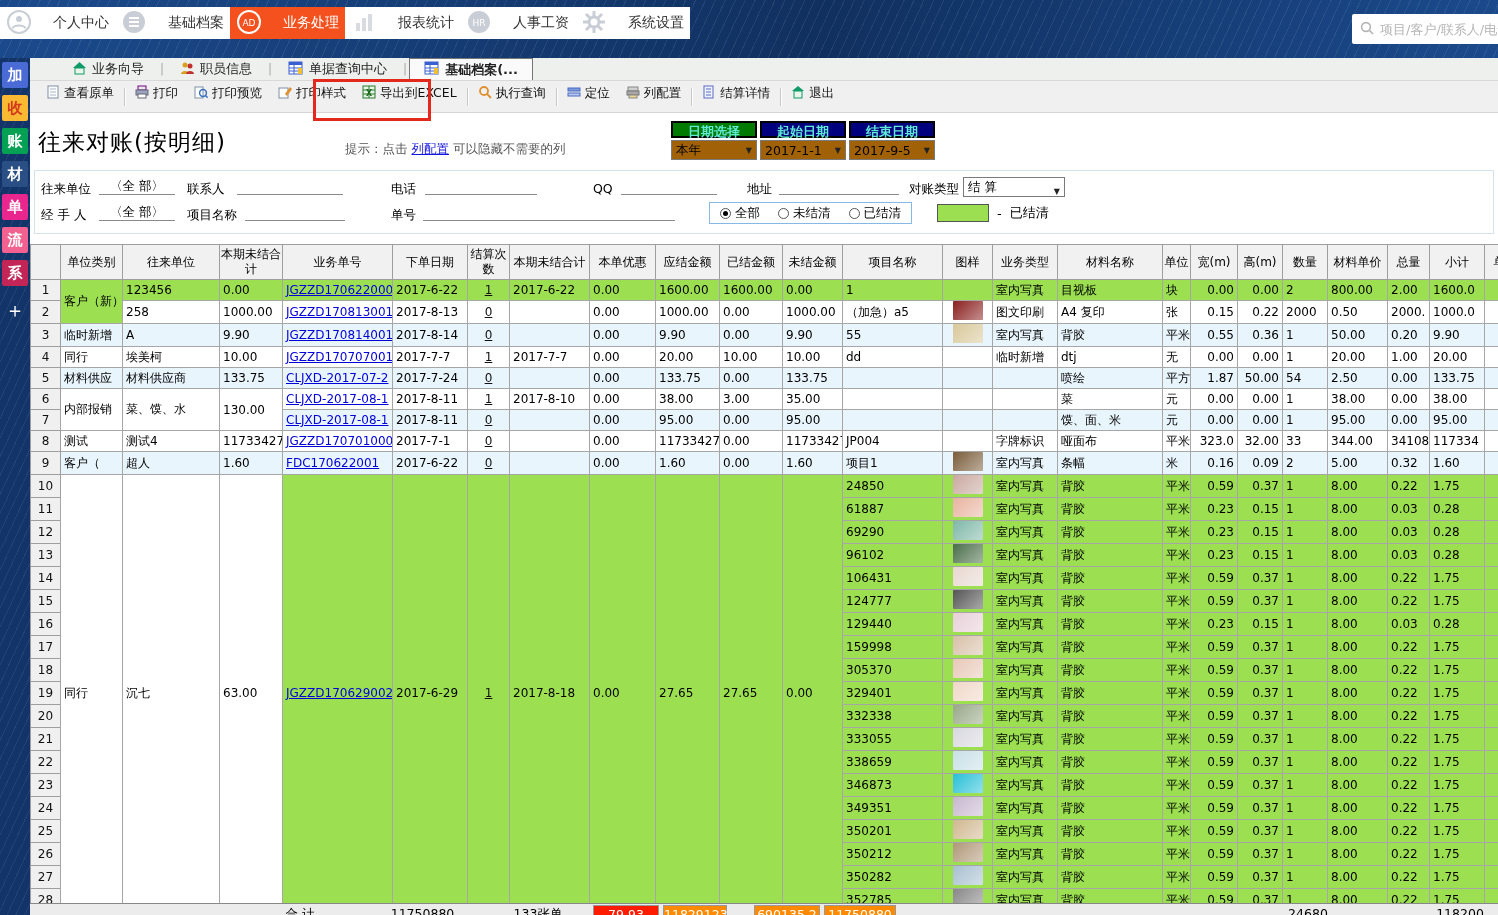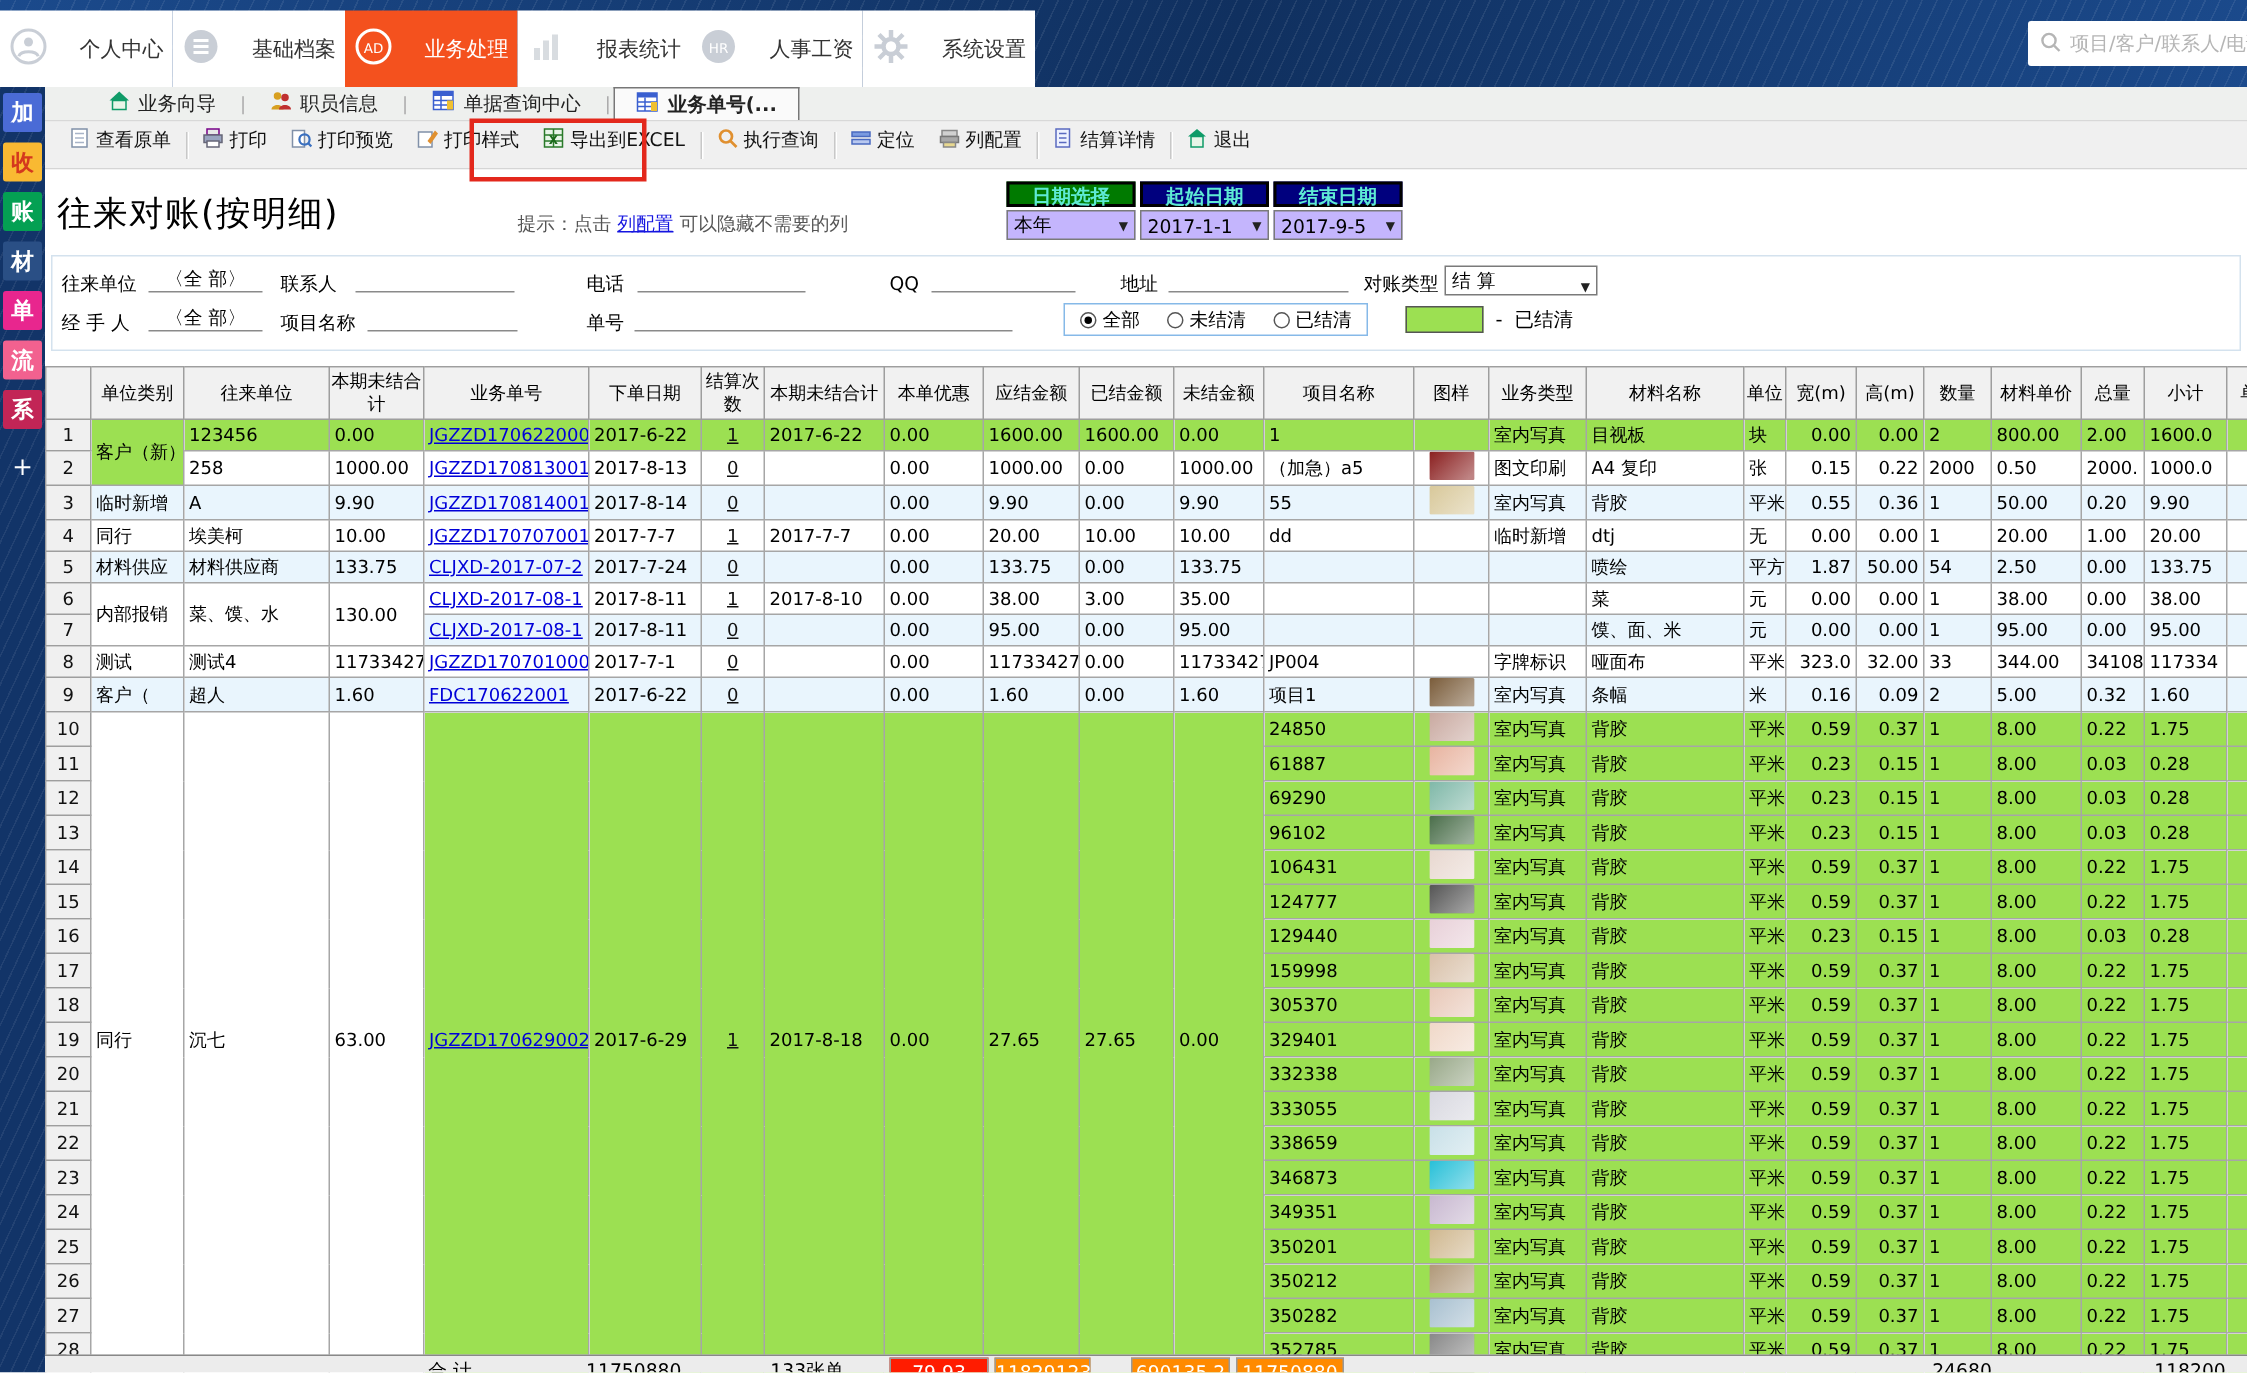--- a/index.html
+++ b/index.html
@@ -3,21 +3,21 @@
 <meta charset="utf-8">
 <style>
   *{box-sizing:border-box;margin:0;padding:0}
   html,body{width:1498px;height:915px;overflow:hidden;font-family:"DejaVu Sans",sans-serif;background:#fff;position:relative}
   
   .topbar{position:absolute;left:0;top:0;width:1498px;height:58px;
     background:#16407a;
     background-image:repeating-linear-gradient(115deg,rgba(255,255,255,.08) 0 1px,transparent 1px 9px),
       linear-gradient(100deg,#1b4a8c 0%,#10305f 55%,#1b4a8c 100%);}
   .nav{position:absolute;left:0;top:7px;height:45px;display:flex}
-  .nav-item{width:115px;height:51px;background:#fff;display:flex;align-items:center;justify-content:center;gap:21px;font-size:14px;color:#333;cursor:pointer}
+  .nav-item{width:115px;height:32px;background:#fff;display:flex;align-items:center;justify-content:center;gap:21px;font-size:14px;color:#333;cursor:pointer}
   .nav-item.active{background:#f4511e;color:#fff}
   .nav-item svg{flex:0 0 auto}
   .searchbox{position:absolute;left:1352px;top:14px;width:150px;height:30px;background:#fff;border-radius:2px;display:flex;align-items:center;padding:0 8px;gap:6px}
   .searchbox input{border:none;outline:none;font-size:13px;color:#333;width:118px;font-family:inherit}
   .searchbox input::placeholder{color:#b5b5b5}
   
   .lsidebar{position:absolute;left:0;top:58px;width:30px;height:857px;background:#123468;
     background-image:repeating-linear-gradient(115deg,rgba(255,255,255,.07) 0 1px,transparent 1px 8px);
     display:flex;flex-direction:column;align-items:center;padding-top:4px;gap:7px;z-index:6}
   .chip{width:26px;height:26px;border-radius:2px;font-size:15px;font-weight:bold;display:flex;align-items:center;justify-content:center;cursor:pointer}
@@ -35,21 +35,21 @@
   
   .main{position:absolute;left:30px;top:113px;width:1468px;height:802px;background:#fff}
   .pgtitle{position:absolute;left:8px;top:14px;font-size:23px;color:#000;letter-spacing:1px}
   .hint{position:absolute;left:315px;top:28px;font-size:12.5px;color:#555}
   .hint a{color:#1515e0;text-decoration:underline;cursor:pointer}
   .datebox{position:absolute;left:641px;top:8px;display:flex;gap:3px}
   .datecol{width:86px}
   .datehead{height:17px;color:#5eead4;font-size:13px;font-weight:bold;text-align:center;line-height:17px;border:2px solid #000000}
   .datehead.green{background:#007a00}
   .datehead.navy{background:#00007e}
-  .dateval{height:20px;margin-top:2px;border:1px solid #7a7a7a;background:#c4b5fd;font-size:12.5px;display:flex;align-items:center;justify-content:space-between;padding:0 4px;cursor:pointer}
+  .dateval{height:20px;margin-top:2px;border:1px solid #7a7a7a;background:#a16207;font-size:12.5px;display:flex;align-items:center;justify-content:space-between;padding:0 4px;cursor:pointer}
   .caret{font-size:8px;color:#222}
   
   .filters{position:absolute;left:4px;top:57px;width:1460px;height:64px;border:1px solid #d4e2ee}
   .flabel{position:absolute;font-size:12.5px;color:#000;white-space:nowrap}
   .fval{position:absolute;border-bottom:1px solid #8a8a8a;font-size:12.5px;text-align:center;height:17px}
   .fsel{position:absolute;border:1px solid #7a7a7a;background:#fff;font-size:12.5px;height:20px;display:flex;align-items:flex-end;justify-content:space-between;padding:0 4px;cursor:pointer}
   .radiogrp{position:absolute;border:1px solid #86b9e8;background:#fff;display:flex;align-items:center;font-size:12.5px;gap:18px;padding:0 10px}
   .radio{display:flex;align-items:center;gap:4px;cursor:pointer}
   .rdot{width:11px;height:11px;border:1px solid #555;border-radius:50%;display:inline-flex;align-items:center;justify-content:center}
   .rdot.on::after{content:"";width:5px;height:5px;background:#000;border-radius:50%}
@@ -191,21 +191,21 @@
     <span class="tabdiv">|</span>
     <div class="tab active">
       <span><svg width="16" height="14">
           <rect x="1" y="1" width="13" height="12" fill="#fff" stroke="#3a5fd0"></rect>
           <rect x="1" y="1" width="13" height="3" fill="#3a5fd0"></rect>
           <line x1="1" y1="7" x2="14" y2="7" stroke="#3a5fd0"></line>
           <line x1="1" y1="10" x2="14" y2="10" stroke="#3a5fd0"></line>
           <line x1="6" y1="4" x2="6" y2="13" stroke="#3a5fd0"></line>
           <rect x="10" y="7" width="4" height="6" fill="#f0c030"></rect>
         </svg></span>
-      <span>业务单号(...</span>
+      <span>基础档案(...</span>
     </div>
   </div>
 
 <div class="toolbar" id="toolbar">
     <div class="tbtn">
       <span><svg width="14" height="14">
           <rect x="2" y="1" width="10" height="12" fill="#fff" stroke="#8090a8"></rect>
           <line x1="4" y1="4" x2="10" y2="4" stroke="#a8b4c8"></line>
           <line x1="4" y1="7" x2="10" y2="7" stroke="#a8b4c8"></line>
           <line x1="4" y1="10" x2="10" y2="10" stroke="#a8b4c8"></line>

